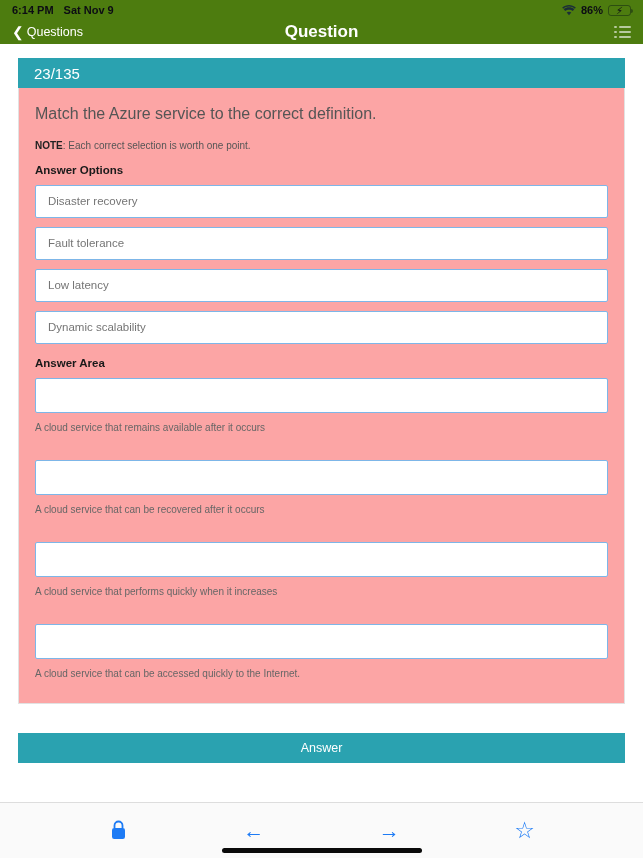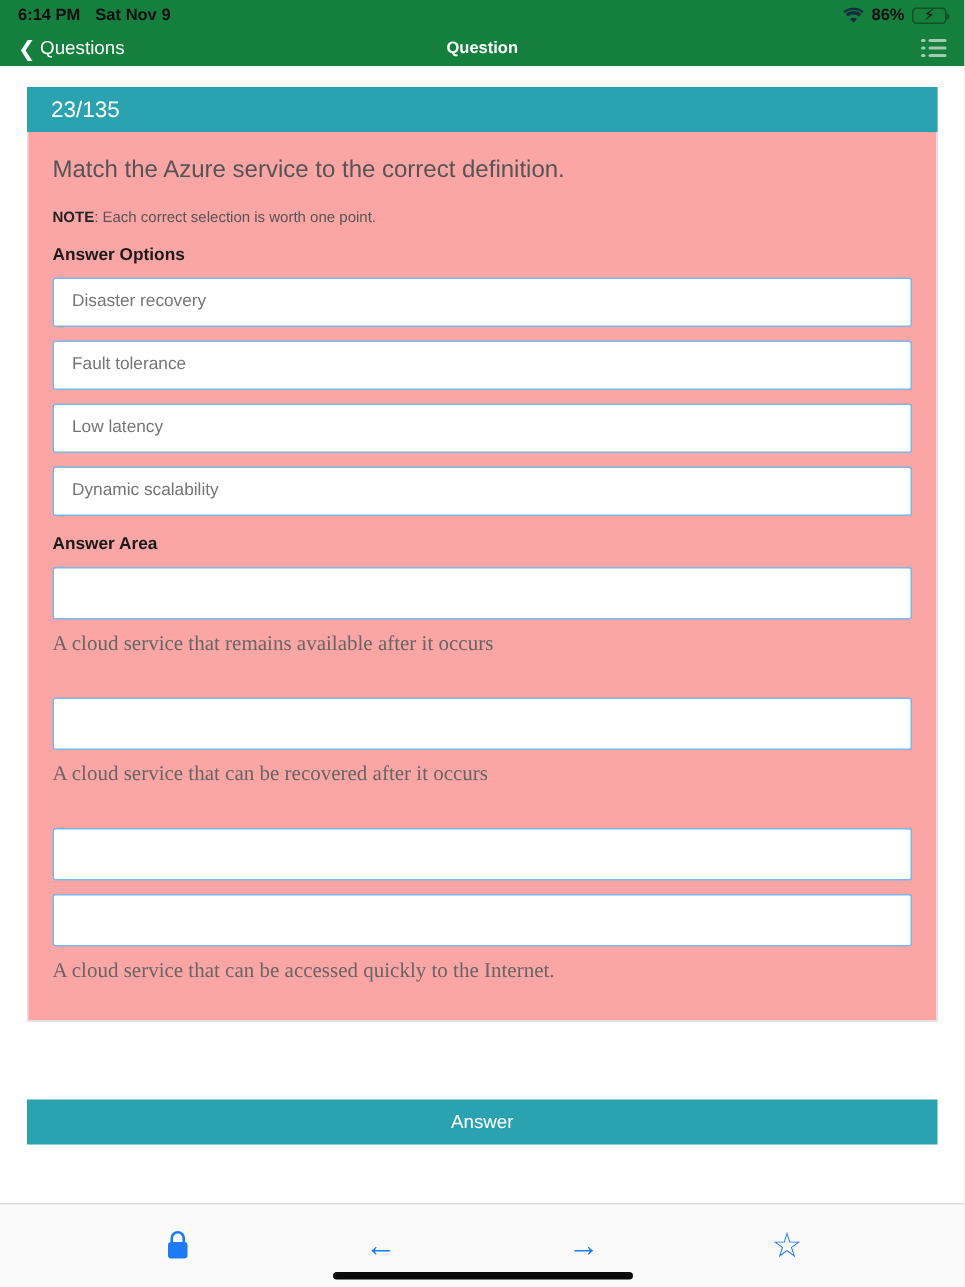--- a/index.html
+++ b/index.html
@@ -4,21 +4,21 @@
 <style>
   * { margin: 0; padding: 0; box-sizing: border-box; }
   html, body {
     width: 643px; height: 858px;
     font-family: "Liberation Sans", "DejaVu Sans", sans-serif;
     background: #ffffff;
     overflow: hidden;
     position: relative;
   }
   
-  .top-blue { background: #15803d; }
+  .top-blue { background: #4d7c0f; }
   .status-bar {
     height: 20px;
     display: flex; align-items: center; justify-content: space-between;
     padding: 0 12px;
     font-size: 11px; font-weight: bold; color: #0c0c14;
   }
   .status-left { display: flex; gap: 10px; }
   .status-right { display: flex; align-items: center; gap: 5px; }
   .wifi-icon svg { display: block; }
   .battery {
@@ -48,21 +48,21 @@
   }
   .nav-back {
     display: flex; align-items: center; gap: 3px;
     color: #ffffff; font-size: 12.5px;
     cursor: pointer;
   }
   .nav-back .chevron { font-size: 14px; font-weight: bold; line-height: 1; }
   .nav-title {
     position: absolute; left: 0; right: 0;
     text-align: center;
-    color: #ffffff; font-size: 11px; font-weight: bold;
+    color: #ffffff; font-size: 17px; font-weight: bold;
     pointer-events: none;
   }
   .nav-list-btn {
     margin-left: auto;
     display: flex; flex-direction: column; gap: 2.5px;
     cursor: pointer; z-index: 2;
   }
   .nav-list-btn .row { display: flex; align-items: center; gap: 2.5px; }
   .nav-list-btn .dot { width: 2.5px; height: 2.5px; background: rgba(255,255,255,0.6); border-radius: 50%; }
   .nav-list-btn .line { width: 12px; height: 2.5px; background: rgba(255,255,255,0.6); border-radius: 1px; }
@@ -102,23 +102,22 @@
   .answer-area-label { margin-top: 13px; }
   .drop-box {
     border: 1.5px solid #7db6e8;
     border-radius: 2px;
     background: #ffffff;
     height: 35px;
     margin-bottom: 9px;
     cursor: pointer;
   }
   .drop-desc {
-    font-size: 14px; color: #666666;
+    font-size: 10px; color: #666666;
     margin-bottom: 27px;
-    font-family: Liberation Serif, serif;
   }
   .drop-desc.last { margin-bottom: 0; }
   
   .answer-button {
     position: absolute;
     left: 18px; top: 733px; width: 607px; height: 30px;
     background: #2aa2b0;
     color: #ffffff;
     border: none;
     font-size: 12.5px;
@@ -204,20 +203,21 @@
 
     <div class="section-label answer-area-label">Answer Area</div>
 
     <div class="drop-box"></div>
     <div class="drop-desc">A cloud service that remains available after it occurs</div>
 
     <div class="drop-box"></div>
     <div class="drop-desc">A cloud service that can be recovered after it occurs</div>
 
     <div class="drop-box"></div>
+    <div class="drop-desc">A cloud service that performs quickly when it increases</div>
 
     <div class="drop-box"></div>
     <div class="drop-desc last">A cloud service that can be accessed quickly to the Internet.</div>
   </div>
 </div>
 
 <button class="answer-button">Answer</button>
 
 <div class="toolbar">
   <div class="tool-icon">

